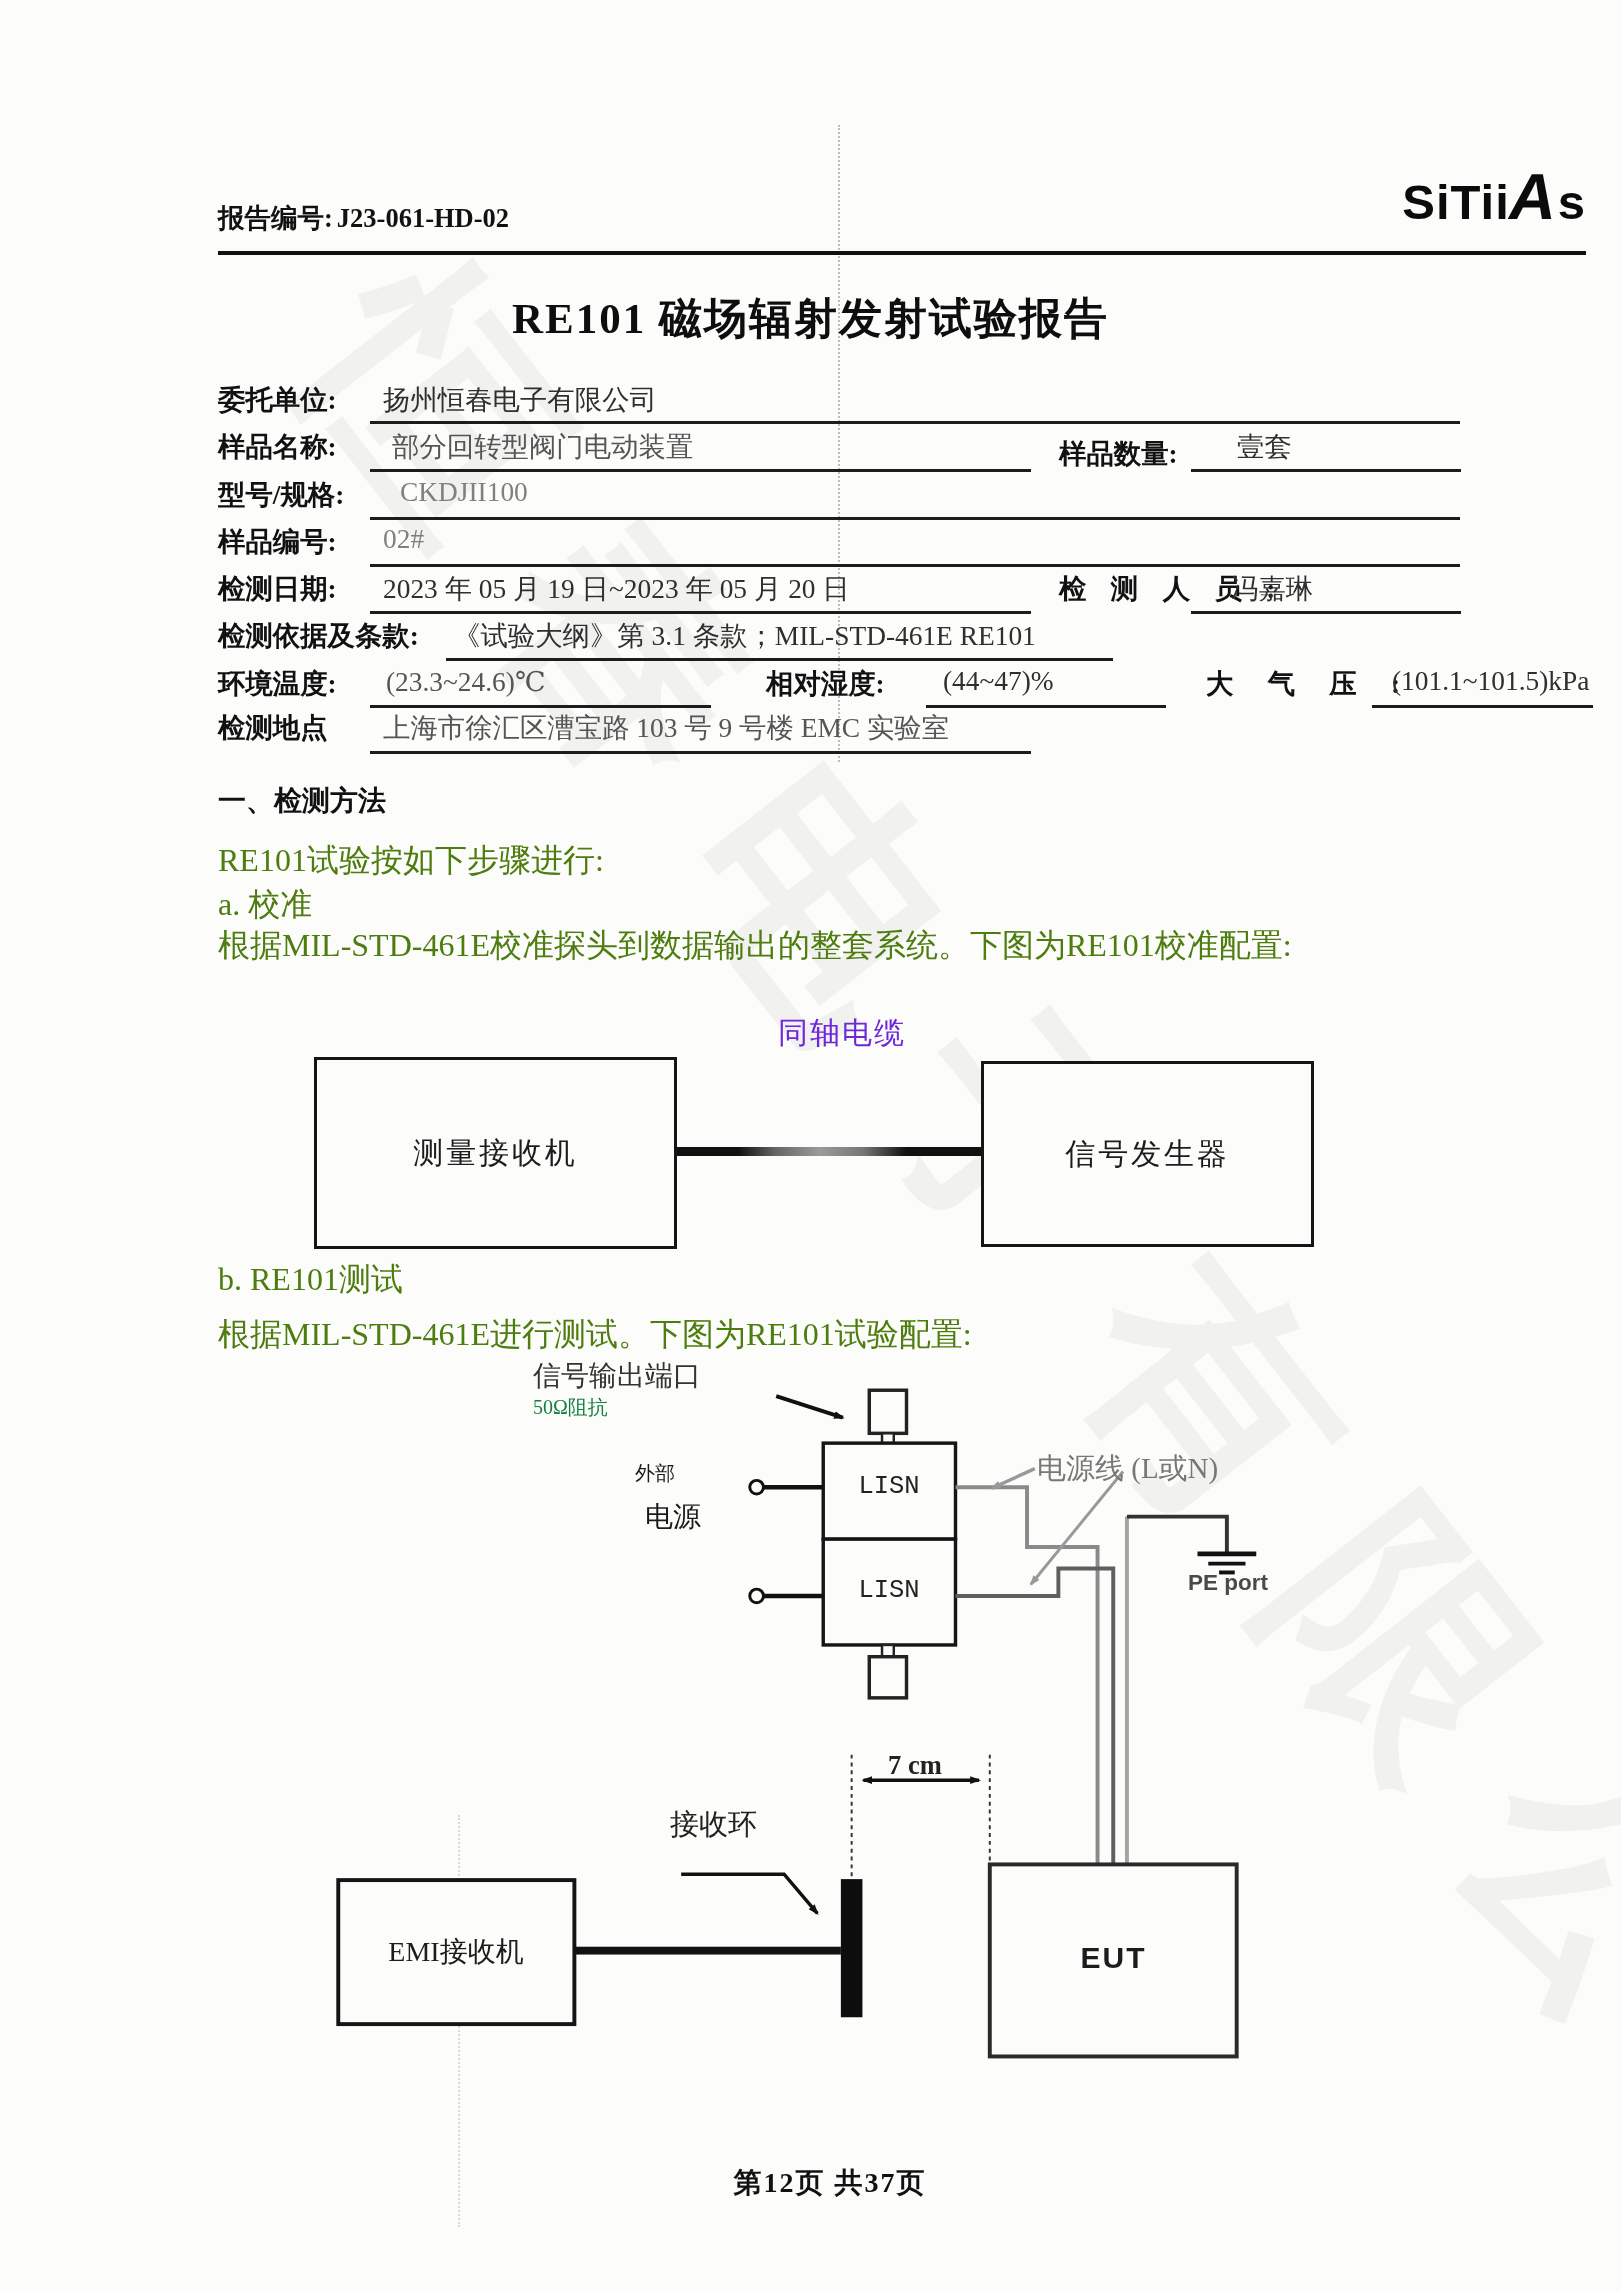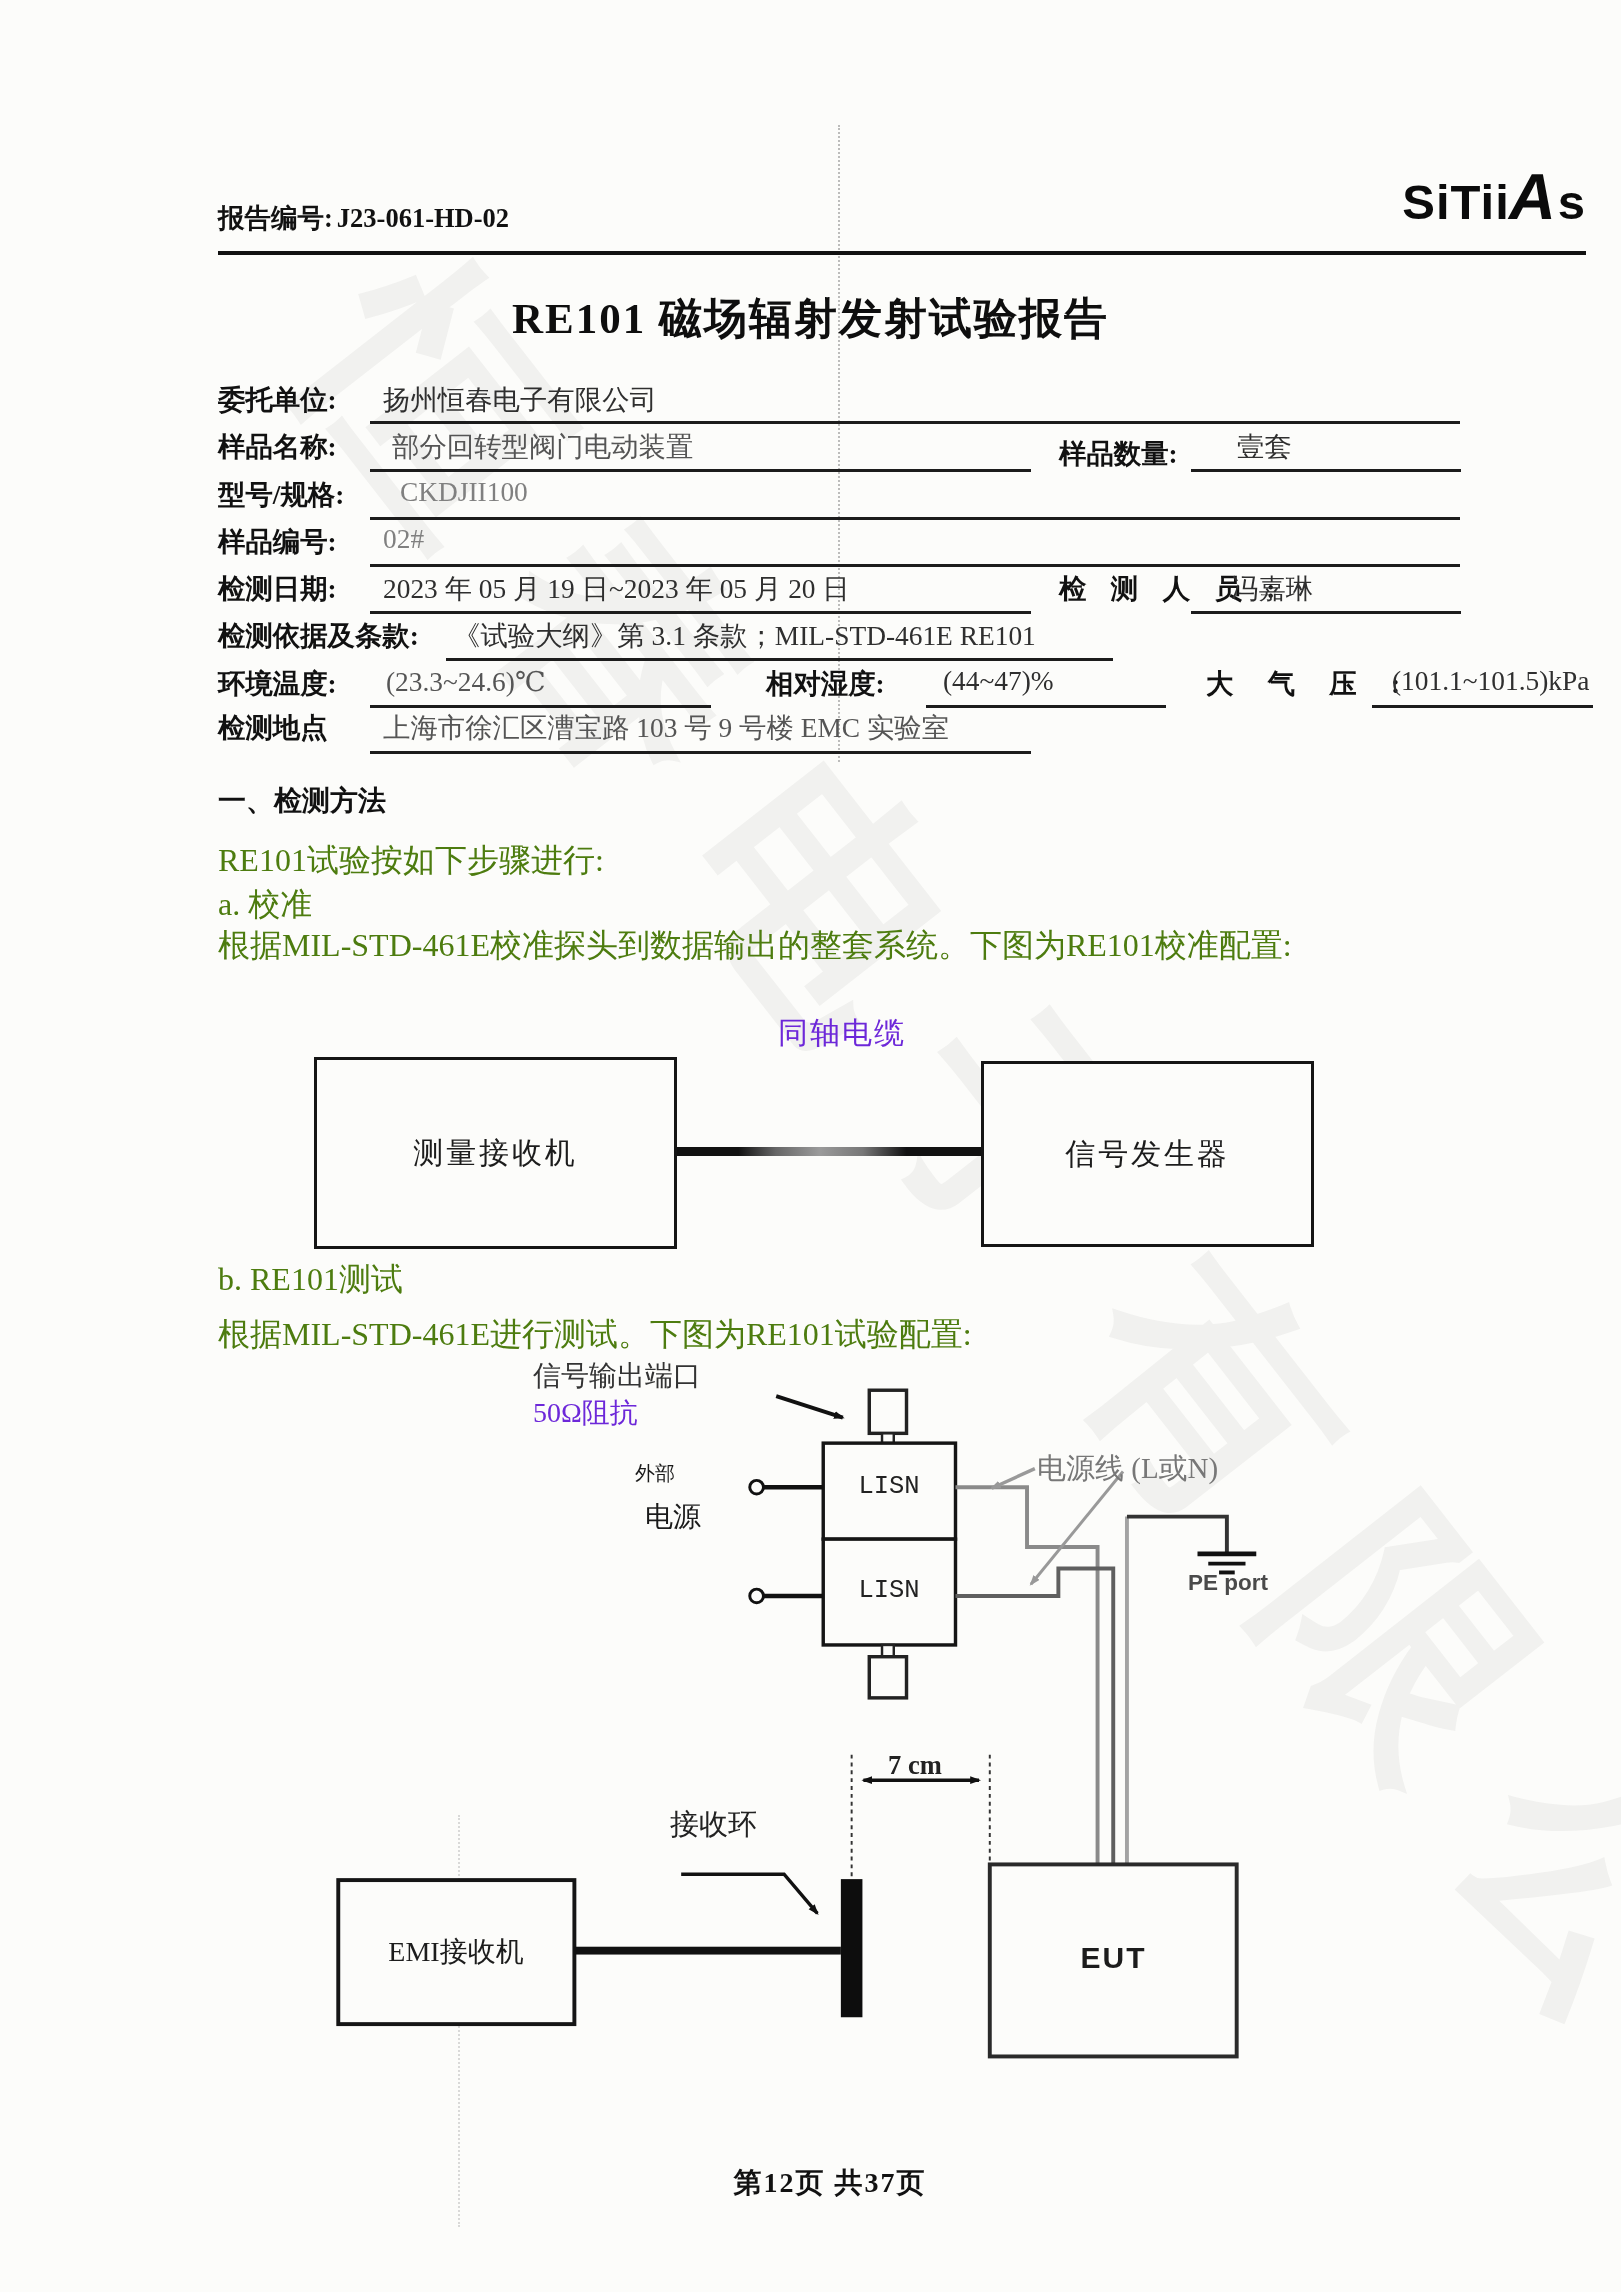--- a/index.html
+++ b/index.html
@@ -172,21 +172,21 @@
     <polyline points="695,532 800,532 834,572" fill="none" stroke="#111" stroke-width="3.5" marker-end="url(#mb)"></polyline>
     <rect x="858" y="537" width="22" height="141" fill="#0d0d0d"></rect>
 
     <rect x="345" y="538" width="241" height="147" fill="#fcfcfa" stroke="#151515" stroke-width="4"></rect>
     <rect x="586" y="606" width="272" height="8" fill="#111"></rect>
 
     <rect x="1010" y="522" width="252" height="196" fill="#fcfcfa" stroke="#2a2a2a" stroke-width="4"></rect>
   </svg>
 
   <div class="d2label" style="left:533px;top:1357px;font-size:28px;color:#333;">信号输出端口</div>
-  <div class="d2label" style="left:533px;top:1394px;font-size:28px;color:#6d28d9;">50Ω阻抗</div>
+  <div class="d2label" style="left:533px;top:1394px;font-size:20px;color:#15803d;">50Ω阻抗</div>
   <div class="d2label" style="left:635px;top:1460px;font-size:20px;">外部</div>
   <div class="d2label" style="left:645px;top:1498px;font-size:28px;">电源</div>
   <div class="d2label mono" style="left:823px;top:1472px;width:132px;text-align:center;font-size:25.5px;color:#222;">LISN</div>
   <div class="d2label mono" style="left:823px;top:1576px;width:132px;text-align:center;font-size:25.5px;color:#222;">LISN</div>
   <div class="d2label" style="left:1037px;top:1449px;font-size:29px;color:#777;">电源线 (L或N)</div>
   <div class="d2label" style="left:1188px;top:1570px;font-size:22.5px;font-weight:bold;color:#4a4a4a;font-family:'Liberation Sans',sans-serif;">PE port</div>
   <div class="d2label" style="left:888px;top:1750px;font-size:26.5px;font-weight:bold;color:#222;">7 cm</div>
   <div class="d2label" style="left:670px;top:1805px;font-size:29px;color:#222;">接收环</div>
   <div class="d2label" style="left:338px;top:1933px;width:236px;text-align:center;font-size:28px;color:#1c1c1c;">EMI接收机</div>
   <div class="d2label" style="left:990px;top:1941px;width:247px;text-align:center;font-size:30px;font-weight:bold;color:#1c1c1c;font-family:'Liberation Sans',sans-serif;letter-spacing:2px;">EUT</div>

